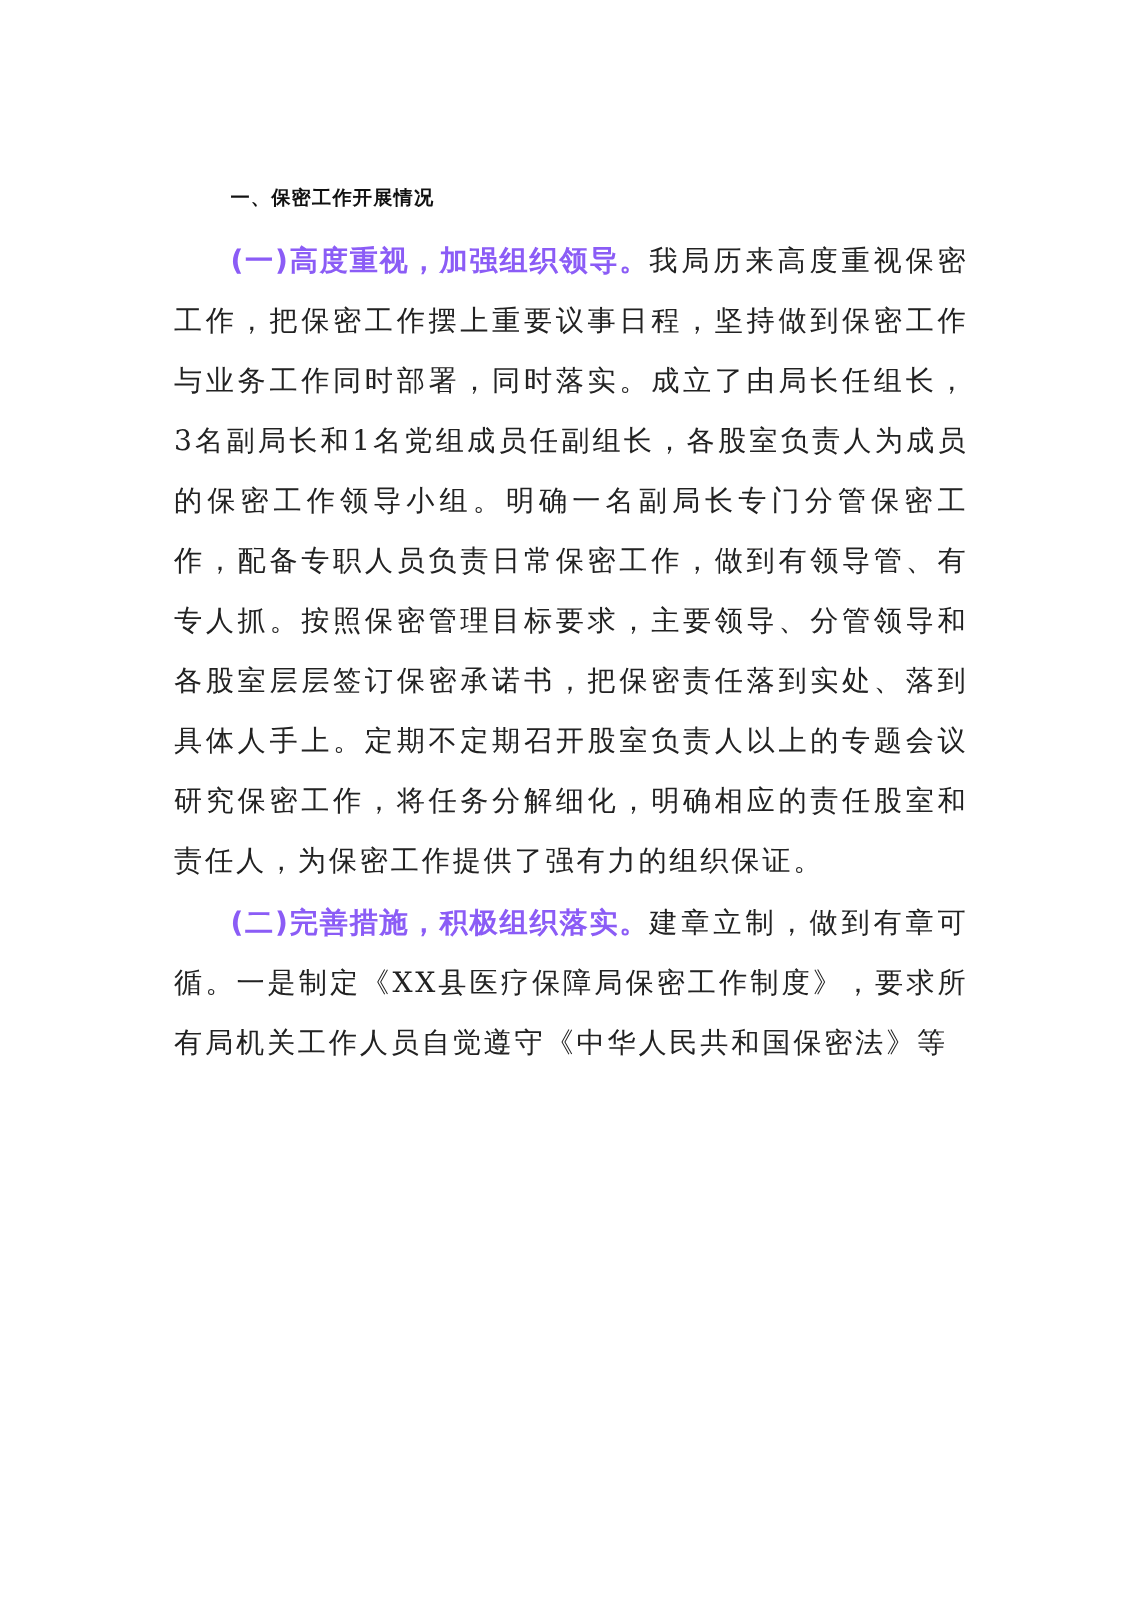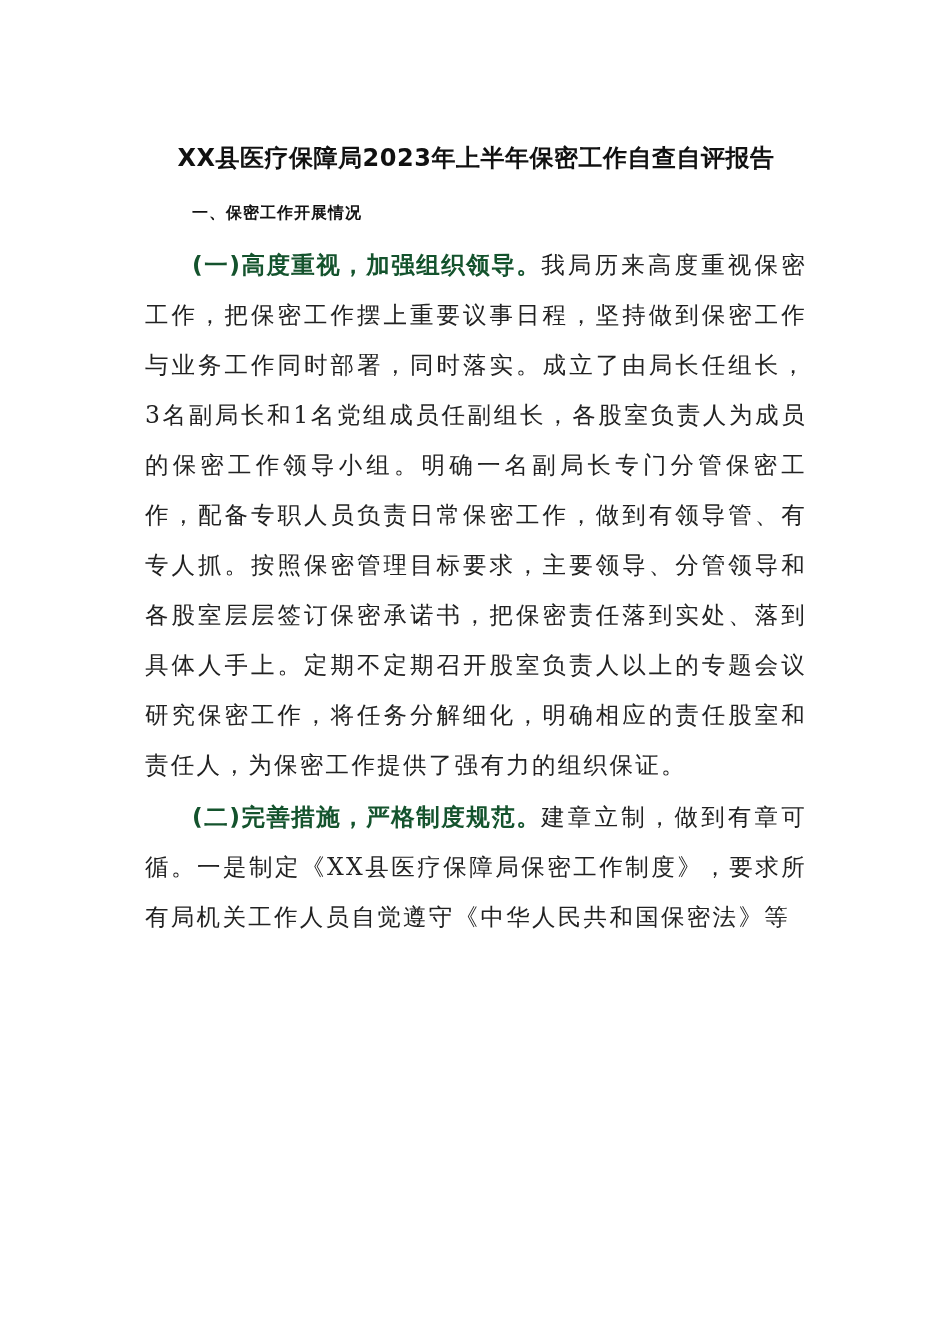--- a/index.html
+++ b/index.html
@@ -57,33 +57,32 @@
       line-height: 50px;
       text-indent: 47px;
       margin: 2px 0 2px 0;
       letter-spacing: 1px;
       color: #111111;
     }
     .lead {
       font-family: "DejaVu Sans", "Liberation Sans", sans-serif;
       font-weight: bold;
       letter-spacing: 0.6px;
-      color: #14532d;
+      color: #8b5cf6;
     }
     .gap { height: 2px; }
   </style>
 </head>
 <body>
 
 <div class="page">
   <div class="content">
-    <h1 class="title">XX县医疗保障局2023年上半年保密工作自查自评报告</h1>
 
 
     <h2 class="heading">一、保密工作开展情况</h2>
 
     <p class="para"><span class="lead">(一)高度重视，加强组织领导。</span><span>我局历来高度重视保密工作，把保密工作摆上重要议事日程，坚持做到保密工作与业务工作同时部署，同时落实。成立了由局长任组长，3名副局长和1名党组成员任副组长，各股室负责人为成员的保密工作领导小组。明确一名副局长专门分管保密工作，配备专职人员负责日常保密工作，做到有领导管、有专人抓。按照保密管理目标要求，主要领导、分管领导和各股室层层签订保密承诺书，把保密责任落到实处、落到具体人手上。定期不定期召开股室负责人以上的专题会议研究保密工作，将任务分解细化，明确相应的责任股室和责任人，为保密工作提供了强有力的组织保证。</span></p>
 
     <div class="gap"></div>
 
-    <p class="para"><span class="lead">(二)完善措施，严格制度规范。</span><span>建章立制，做到有章可循。一是制定《XX县医疗保障局保密工作制度》，要求所有局机关工作人员自觉遵守《中华人民共和国保密法》等</span></p>
+    <p class="para"><span class="lead">(二)完善措施，积极组织落实。</span><span>建章立制，做到有章可循。一是制定《XX县医疗保障局保密工作制度》，要求所有局机关工作人员自觉遵守《中华人民共和国保密法》等</span></p>
   </div>
 </div>
 
 </body></html>

